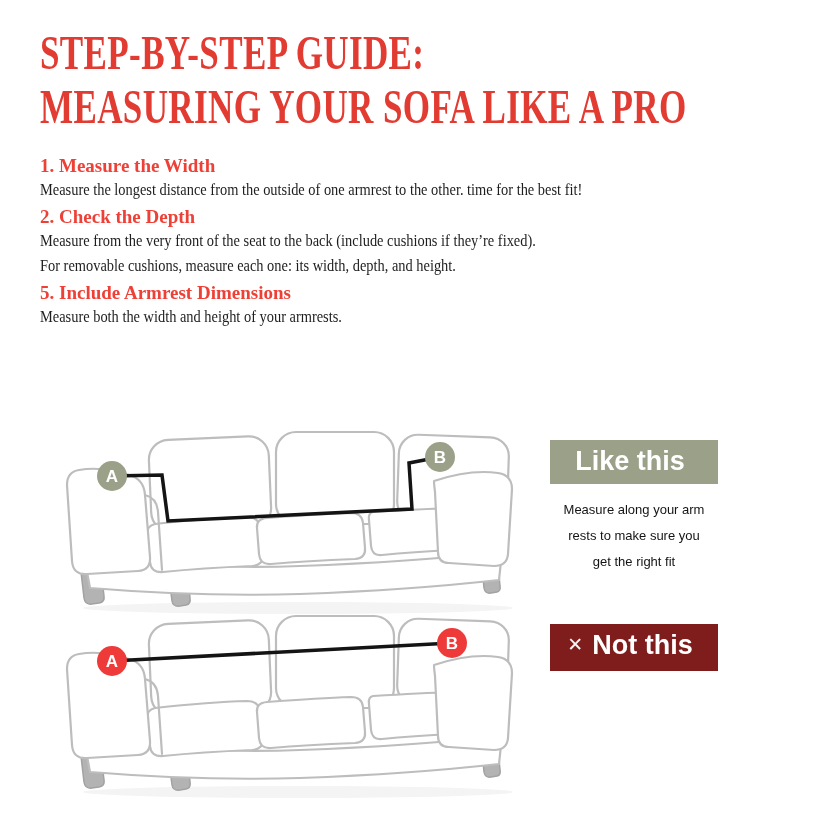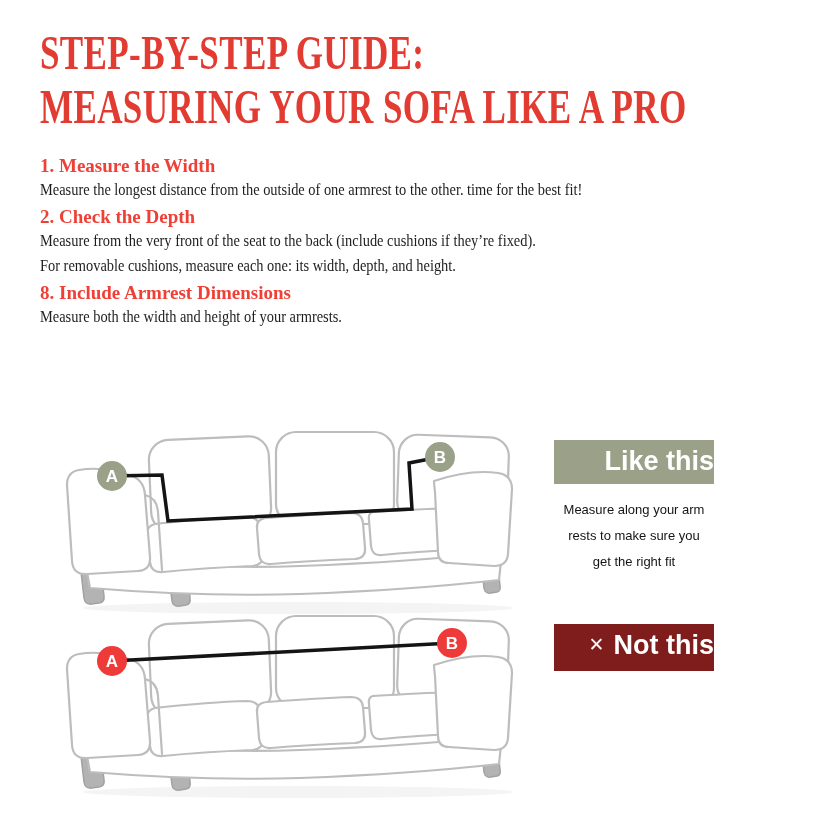--- a/index.html
+++ b/index.html
@@ -30,22 +30,22 @@
   .sofa-good{left:50px;top:424px;}
   .sofa-bad{left:50px;top:608px;}
   svg text.marker-letter{
     font-family:"Liberation Sans",sans-serif;font-weight:bold;font-size:17px;fill:#ffffff;
   }
   
   .example{position:absolute;left:523px;width:222px;text-align:center;}
   .example-good{top:440px;}
   .example-bad{top:624px;}
   .badge{
-    display:inline-block;width:160px;padding:6px 0 8px 0;
-    color:#ffffff;font-weight:bold;font-size:27px;line-height:30px;text-align:right;
+    display:inline-block;width:160px;padding:6px 8px 8px 0;
+    color:#ffffff;font-weight:bold;font-size:27px;line-height:30px;
   }
   .badge-green{background:#9aa188;}
   .badge-red{background:#7f1d1d;}
   .badge .x-glyph{font-size:19px;font-weight:normal;margin-right:9px;position:relative;top:-3px;opacity:0.95;}
   .caption{
     margin-top:13px;color:#141414;font-size:13px;line-height:26px;white-space:pre-line;
   }
 </style>
 </head>
 <body>
@@ -63,21 +63,21 @@
       <div class="step-body">Measure the longest distance from the outside of one armrest to the other. time for the best fit!</div>
     </div>
     <div class="step">
       <div class="step-heading">2. Check the Depth</div>
       <div class="step-body">Measure from the very front of the seat to the back (include cushions if they’re fixed).</div>
     </div>
     <div class="step">
       <div class="step-body">For removable cushions, measure each one: its width, depth, and height.</div>
     </div>
     <div class="step">
-      <div class="step-heading">8. Include Armrest Dimensions</div>
+      <div class="step-heading">5. Include Armrest Dimensions</div>
       <div class="step-body">Measure both the width and height of your armrests.</div>
     </div>
   </div>
 
   <div class="sofa-figure sofa-good">
     <svg viewBox="0 0 485 192" width="485" height="192">
       <ellipse cx="248" cy="184" rx="215" ry="6" fill="#f4f4f4"></ellipse>
       <g fill="#b3b3b3" stroke="#a2a2a2" stroke-width="1.5">
         <path d="M31,148 L34,174 Q35,181 42,180 L49,179 Q55,178 54,172 L51,146 Z"></path>
         <path d="M119,154 L122,177 Q123,183 130,182 L136,181 Q141,180 140,174 L138,152 Z"></path>

